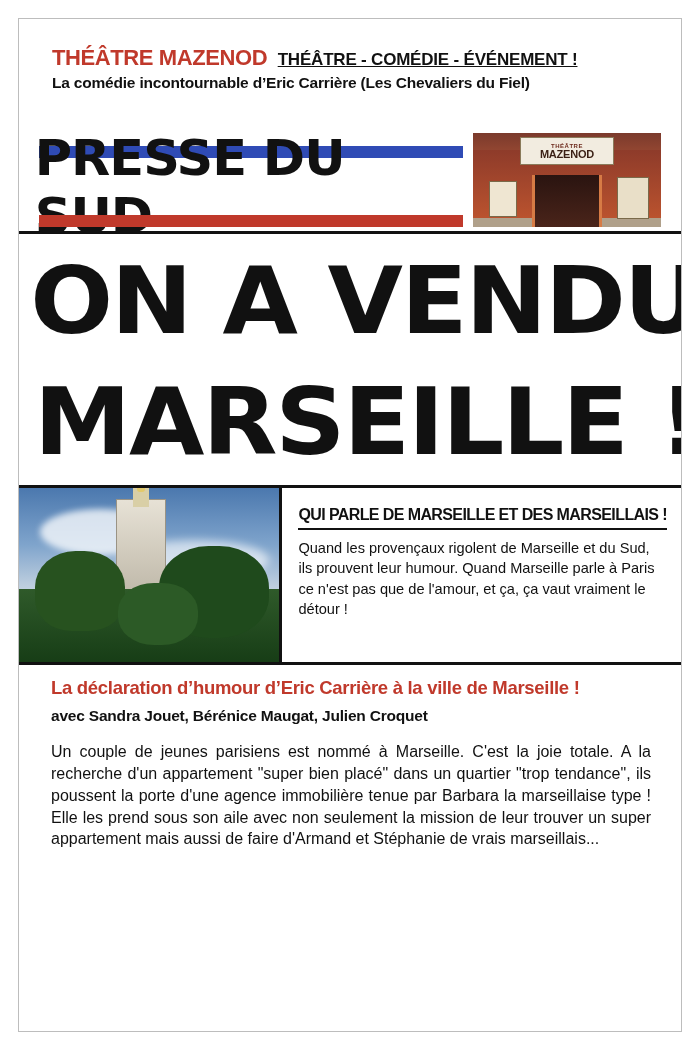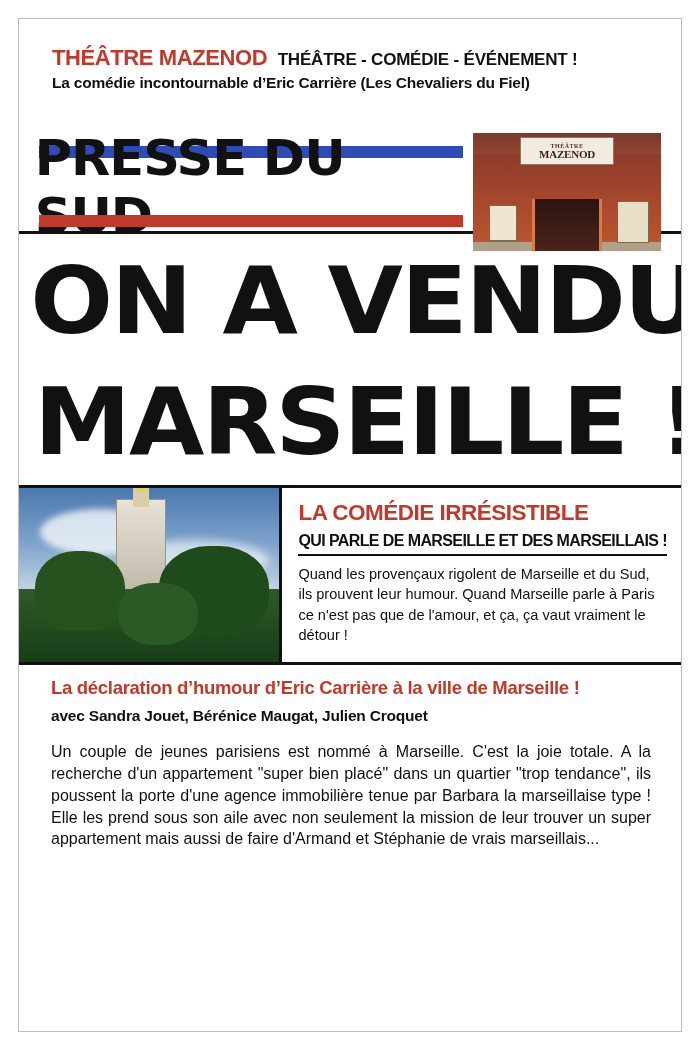--- a/index.html
+++ b/index.html
@@ -41,20 +41,21 @@
     font-size: 22px;
     color: #c0392b;
     letter-spacing: -0.4px;
   }
   .venue-kind {
     font-weight: bold;
     font-size: 17px;
     color: #111111;
     letter-spacing: -0.2px;
     margin-left: 6px;
+    text-decoration: underline;
   }
   .venue-sub {
     padding-left: 33px;
     font-size: 15.5px;
     font-weight: bold;
     color: #111111;
     margin-top: 3px;
     letter-spacing: -0.2px;
   }
   .venue-addr {
@@ -107,24 +108,23 @@
     font-family: "DejaVu Sans", sans-serif;
     transform: scaleX(1.02);
   }
 
   
   .facade {
     position: absolute;
     right: 20px;
     top: 114px;
     width: 188px;
-    height: 118px;
+    height: 94px;
     overflow: hidden;
     background: #5a2a20;
-    font-family: Liberation Serif, serif;
   }
   .facade .sky {
     position: absolute; left:0; top:0; width:100%; height:26%;
     background: linear-gradient(#7b3a2c, #9a4a33);
   }
   .facade .wall {
     position: absolute; left:0; top:18%; width:100%; height:82%;
     background: linear-gradient(#8e3b2a, #c0562f);
   }
   .facade .sign {
@@ -401,21 +401,20 @@
       <div class="cloud2"></div>
       <div class="tower"></div>
       <div class="tower-top"></div>
       <div class="statue"></div>
       <div class="trees"></div>
       <div class="tree-a"></div>
       <div class="tree-b"></div>
       <div class="tree-c"></div>
     </div>
     <div class="mid-text">
-      <div class="mid-title">LA COMÉDIE IRRÉSISTIBLE</div>
       <div class="mid-sub">QUI PARLE DE MARSEILLE ET DES MARSEILLAIS !</div>
       <div class="mid-under"></div>
       <div class="mid-body">Quand les provençaux rigolent de Marseille et du Sud, ils prouvent leur humour. Quand Marseille parle à Paris ce n'est pas que de l'amour, et ça, ça vaut vraiment le détour !</div>
     </div>
   </div>
 
   <div class="rule"></div>
 
   <div class="bottom">
     <div class="bottom-title">La déclaration d’humour d’Eric Carrière à la ville de Marseille !</div>

